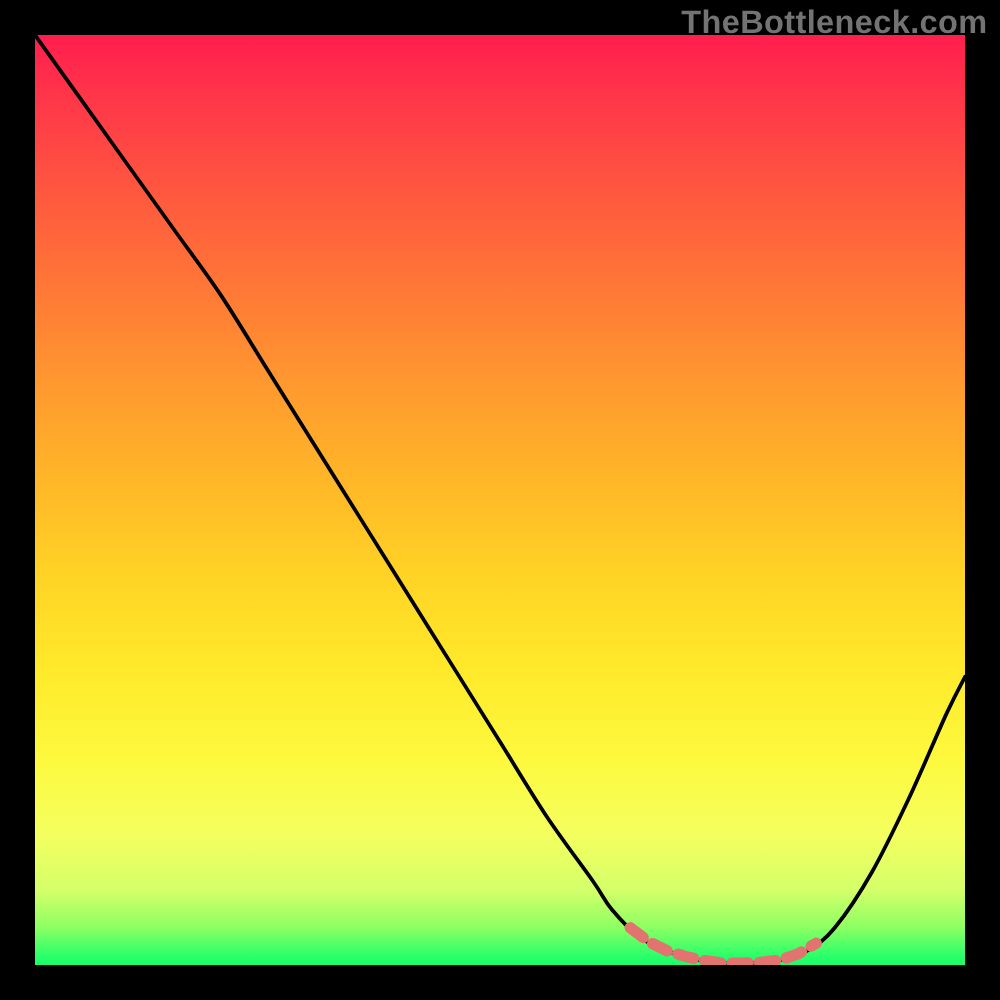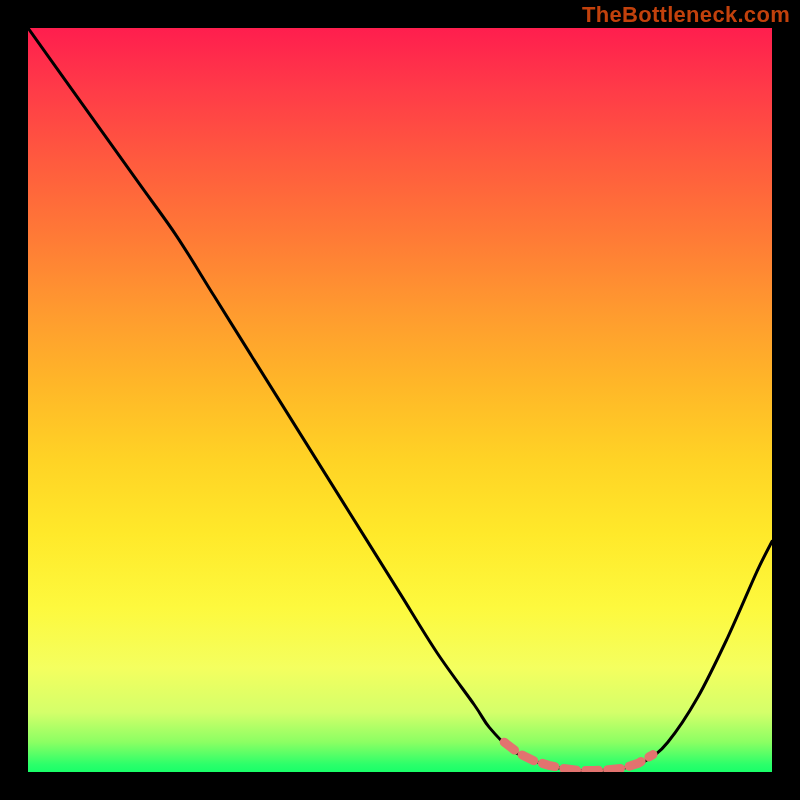--- a/index.html
+++ b/index.html
@@ -16,22 +16,22 @@
     top: 0;
     left: 0;
     width: 800px;
     height: 800px;
     background: #000000;
   }
   .watermark {
     position: absolute;
     top: 2px;
     right: 10px;
-    color: #c2410c;
-    font-size: 22px;
+    color: #737373;
+    font-size: 26px;
     font-weight: 600;
     letter-spacing: 0.3px;
     z-index: 10;
   }
   .plot-area {
     position: absolute;
     top: 28px;
     left: 28px;
     width: 744px;
     height: 744px;

